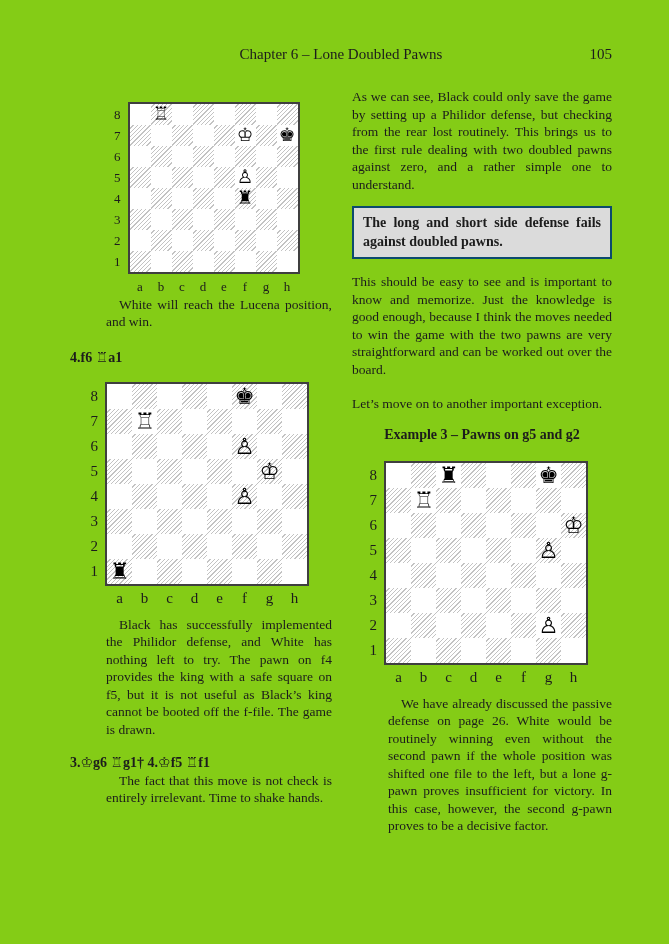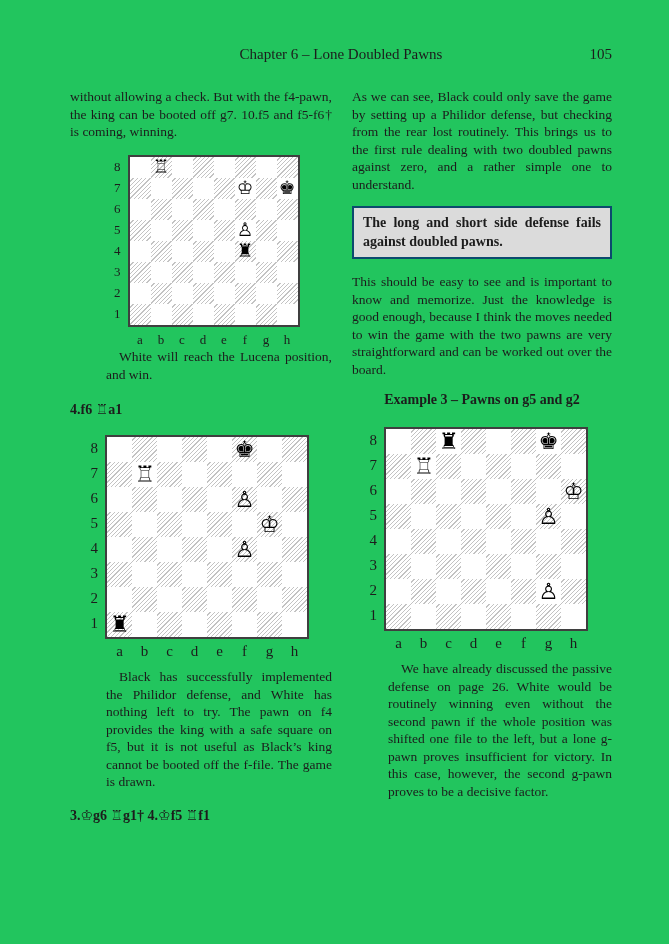--- a/index.html
+++ b/index.html
@@ -2,21 +2,21 @@
 <html><head>
 <meta charset="utf-8">
 <style>
   html,body{margin:0;padding:0;background:#ffffff;}
   body{
     width:669px;height:944px;position:relative;overflow:hidden;
     font-family:"Liberation Serif","DejaVu Serif",serif;
     color:#1c1c1c;
     -webkit-font-smoothing:antialiased;
   }
-  .page{position:absolute;inset:0;background:#22c55e;}
+  .page{position:absolute;inset:0;background:#84cc16;}
 
   
   .header{position:absolute;top:46px;left:70px;width:542px;text-align:center;font-size:15px;}
   .page-number{position:absolute;right:0;top:0;font-size:15px;text-align:right;}
 
   
   .col{position:absolute;top:88px;font-size:13.5px;line-height:17.5px;}
   .col-left{left:70px;width:262px;}
   .col-right{left:352px;width:260px;}
 
@@ -70,21 +70,20 @@
 <body>
 
 <div class="page">
 
   <div class="header">
     <span>Chapter 6 – Lone Doubled Pawns</span>
     <span class="page-number">105</span>
   </div>
 
   <div class="col col-left">
-    <p>without allowing a check. But with the f4-pawn, the king can be booted off g7. 10.f5 and f5-f6† is coming, winning.</p>
 
     <div class="diagram diagram-small">
         <div class="board-row">
           <div class="rank-labels">
             <div class="rank-label">8</div>
             <div class="rank-label">7</div>
             <div class="rank-label">6</div>
             <div class="rank-label">5</div>
             <div class="rank-label">4</div>
             <div class="rank-label">3</div>
@@ -283,30 +282,32 @@
           <div class="file-label">e</div>
           <div class="file-label">f</div>
           <div class="file-label">g</div>
           <div class="file-label">h</div>
         </div>
       </div>
 
     <p class="indent mt8">Black has successfully implemented the Philidor defense, and White has nothing left to try. The pawn on f4 provides the king with a safe square on f5, but it is not useful as Black’s king cannot be booted off the f-file. The game is drawn.</p>
 
     <p class="move-line bold mt16">3.♔g6 ♖g1† 4.♔f5 ♖f1</p>
+    <p class="indent">The fact that this move is not check is entirely irrelevant. Time to shake hands.</p>
   </div>
 
   <div class="col col-right">
     <p>As we can see, Black could only save the game by setting up a Philidor defense, but checking from the rear lost routinely. This brings us to the first rule dealing with two doubled pawns against zero, and a rather simple one to understand.</p>
 
     <div class="rule-box">
       <span>The long and short side defense fails against doubled pawns.</span>
     </div>
 
     <p class="mt14">This should be easy to see and is important to know and memorize. Just the knowledge is good enough, because I think the moves needed to win the game with the two pawns are very straightforward and can be worked out over the board.</p>
+    <p class="mt17">Let’s move on to another important exception.</p>
 
     <div class="example-heading">Example 3 – Pawns on g5 and g2</div>
 
     <div class="diagram diagram-large mt18" style="margin-left:7px;">
         <div class="board-row">
           <div class="rank-labels">
             <div class="rank-label">8</div>
             <div class="rank-label">7</div>
             <div class="rank-label">6</div>
             <div class="rank-label">5</div>

